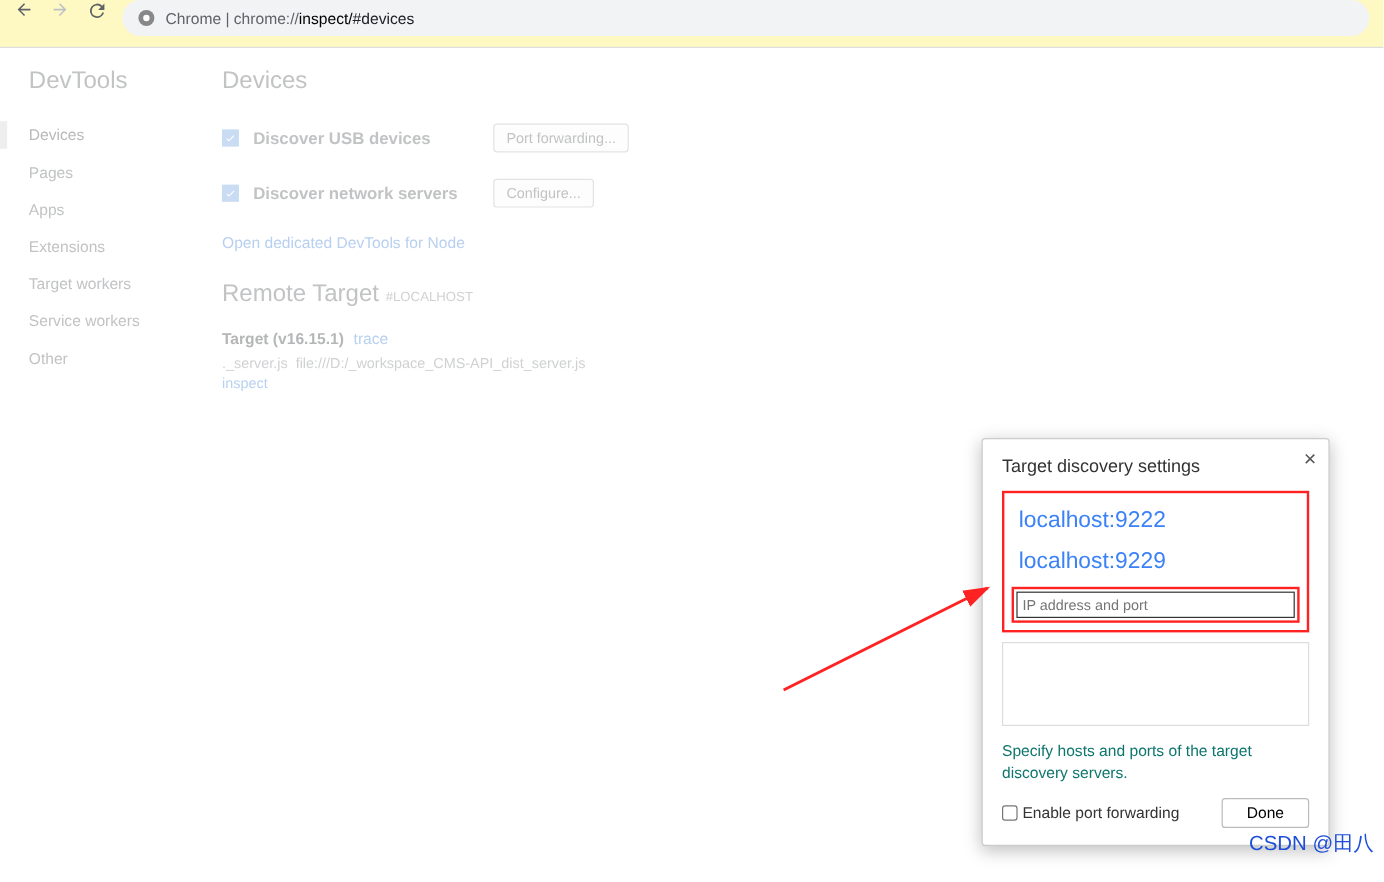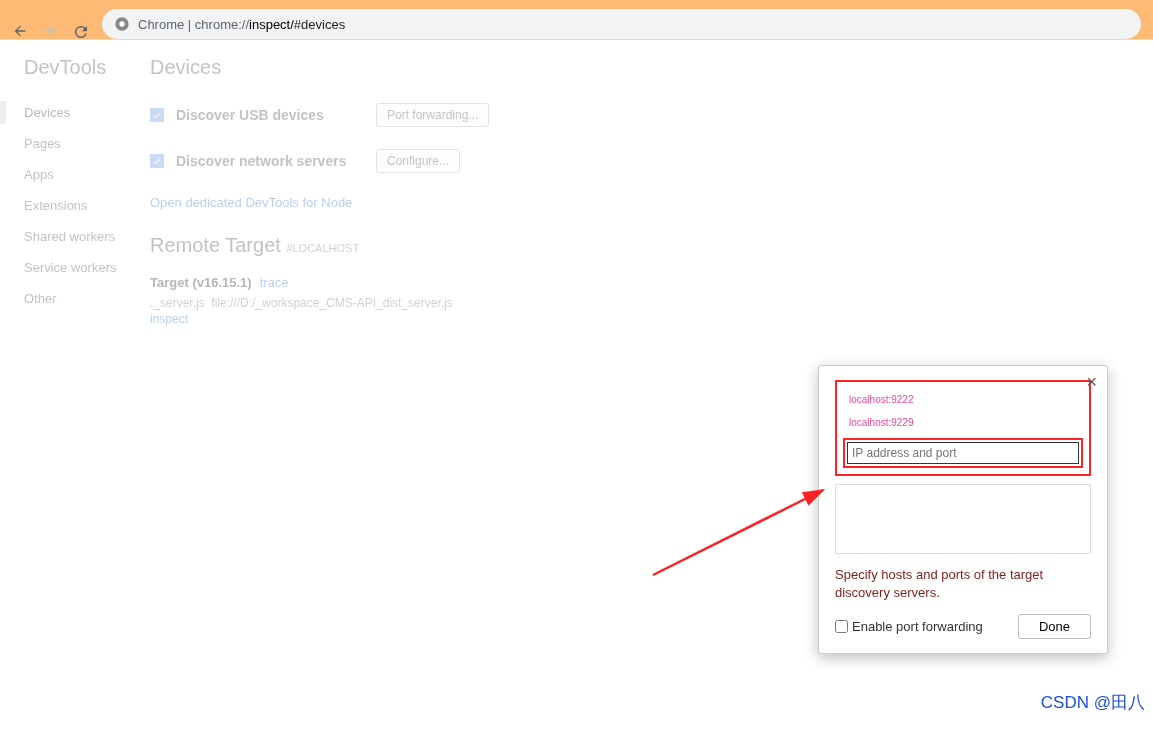--- a/index.html
+++ b/index.html
@@ -1,30 +1,30 @@
 <!DOCTYPE html>
 <html><head>
 <meta charset="utf-8">
 <style>
 * { margin: 0; padding: 0; box-sizing: border-box; font-family: "Segoe UI", Arial, sans-serif; }
 body { width: 1153px; height: 735px; background: #fff; position: relative; overflow: hidden; }
 
 
-.browser-bar { height: 40px; background: #fdba74; border-bottom: 1px solid #ddd; display: flex; align-items: flex-end; padding: 0 12px; gap: 14px; }
+.browser-bar { height: 40px; background: #fef9c3; border-bottom: 1px solid #ddd; display: flex; align-items: flex-start; padding: 0 12px; gap: 14px; }
 .nav-arrow { width: 16px; height: 16px; color: #5f6368; display: flex; align-items: center; justify-content: center; cursor: pointer; }
 .nav-arrow.disabled { color: #bdc1c6; }
 .reload { width: 16px; height: 16px; color: #5f6368; cursor: pointer; }
 .url-region { flex: 1; height: 30px; background: #f1f3f4; border-radius: 15px; display: flex; align-items: center; padding: 0 12px; gap: 8px; font-size: 13px; }
 .chrome-icon { width: 16px; height: 16px; }
 .url-text { color: #202124; }
 .url-text .prefix { color: #5f6368; }
 .url-text .bold { color: #000; font-weight: 500; }
 
 
-.page { display: flex; padding-top: 16px; }
+.page { display: flex; padding-top: 16px; gap: 35px; }
 .sidebar { width: 150px; padding-left: 24px; }
 .sidebar h2 { font-size: 20px; font-weight: 400; color: #c2c3c4; margin-bottom: 18px; }
 .sidebar-item { font-size: 13px; color: #c2c3c4; padding: 8px 0; cursor: pointer; }
 .sidebar-item.active { color: #b8b9ba; position: relative; }
 .sidebar-item.active::before { content: ""; position: absolute; left: -24px; top: 4px; bottom: 4px; width: 6px; background: #eee; }
 
 .main { flex: 1; padding-left: 0; padding-right: 24px; }
 .main h2 { font-size: 20px; font-weight: 400; color: #c2c3c4; margin-bottom: 24px; }
 .row { display: flex; align-items: center; margin-bottom: 22px; }
 .chk { width: 14px; height: 14px; background: #c9dcf4; border: 1px solid #c9dcf4; display: inline-flex; align-items: center; justify-content: center; margin-right: 12px; }
@@ -38,25 +38,25 @@
 .target-line .strong { color: #b5b6b7; font-weight: 600; }
 .target-line .trace { color: #b8d0f0; cursor: pointer; margin-left: 8px; font-weight: 400; }
 .file-line { font-size: 12px; color: #d0d1d2; margin-bottom: 2px; }
 .inspect-link { font-size: 12px; color: #b8d0f0; cursor: pointer; }
 
 
 .modal { position: absolute; right: 45px; top: 365px; width: 290px; background: #fff; border: 1px solid #ccc; border-radius: 3px; box-shadow: 0 4px 14px rgba(0,0,0,0.25); padding: 14px 16px; }
 .modal-close { position: absolute; right: 10px; top: 6px; font-size: 18px; color: #555; cursor: pointer; }
 .modal h3 { font-size: 15px; font-weight: 400; color: #333; margin-bottom: 12px; }
 .host-list { border: 2px solid #f22; padding: 6px; margin-bottom: 8px; }
-.host-item { font-size: 10px; color: #ec4899; padding: 6px 0 6px 6px; }
+.host-item { font-size: 19px; color: #3b82f6; padding: 6px 0 6px 6px; }
 .host-input-wrap { border: 2px solid #f22; padding: 2px; margin-top: 4px; }
 .host-input { width: 100%; font-size: 12px; padding: 3px 4px; border: 1px solid #333; outline: none; }
 .host-box-outer { border: 1px solid #ddd; min-height: 70px; margin-bottom: 12px; }
-.modal-text { font-size: 13px; color: #7f1d1d; line-height: 1.4; margin-bottom: 12px; }
+.modal-text { font-size: 13px; color: #0f766e; line-height: 1.4; margin-bottom: 12px; }
 .modal-footer { display: flex; align-items: center; justify-content: space-between; }
 .modal-cb { display: flex; align-items: center; font-size: 13px; color: #333; gap: 4px; }
 .modal-cb input { width: 13px; height: 13px; }
 .done-btn { font-size: 13px; padding: 4px 20px; border: 1px solid #bbb; border-radius: 3px; background: #fff; cursor: pointer; }
 
 
 .arrow-svg { position: absolute; left: 648px; top: 475px; pointer-events: none; }
 
 
 .watermark { position: absolute; right: 8px; bottom: 21px; font-size: 17px; color: #1d4ed8; }
@@ -93,21 +93,21 @@
   </div>
 </div>
 
 <div class="page">
   <div class="sidebar">
     <h2>DevTools</h2>
     <div class="sidebar-item active">Devices</div>
     <div class="sidebar-item">Pages</div>
     <div class="sidebar-item">Apps</div>
     <div class="sidebar-item">Extensions</div>
-    <div class="sidebar-item">Shared workers</div>
+    <div class="sidebar-item">Target workers</div>
     <div class="sidebar-item">Service workers</div>
     <div class="sidebar-item">Other</div>
   </div>
 
   <div class="main">
     <h2>Devices</h2>
 
     <div class="row">
       <span class="chk">
           <svg viewBox="0 0 24 24">
@@ -139,20 +139,21 @@
     </div>
     <div class="file-line">
       <span>._server.js</span>&nbsp;&nbsp;<span>file:///D:/_workspace_CMS-API_dist_server.js</span>
     </div>
     <div class="inspect-link">inspect</div>
   </div>
 </div>
 
 <div class="modal">
   <span class="modal-close">×</span>
+  <h3>Target discovery settings</h3>
 
   <div class="host-list">
     <div class="host-item">localhost:9222</div>
     <div class="host-item">localhost:9229</div>
     <div class="host-input-wrap">
       <input class="host-input" placeholder="IP address and port" style="">
     </div>
   </div>
 
   <div class="host-box-outer"></div>

